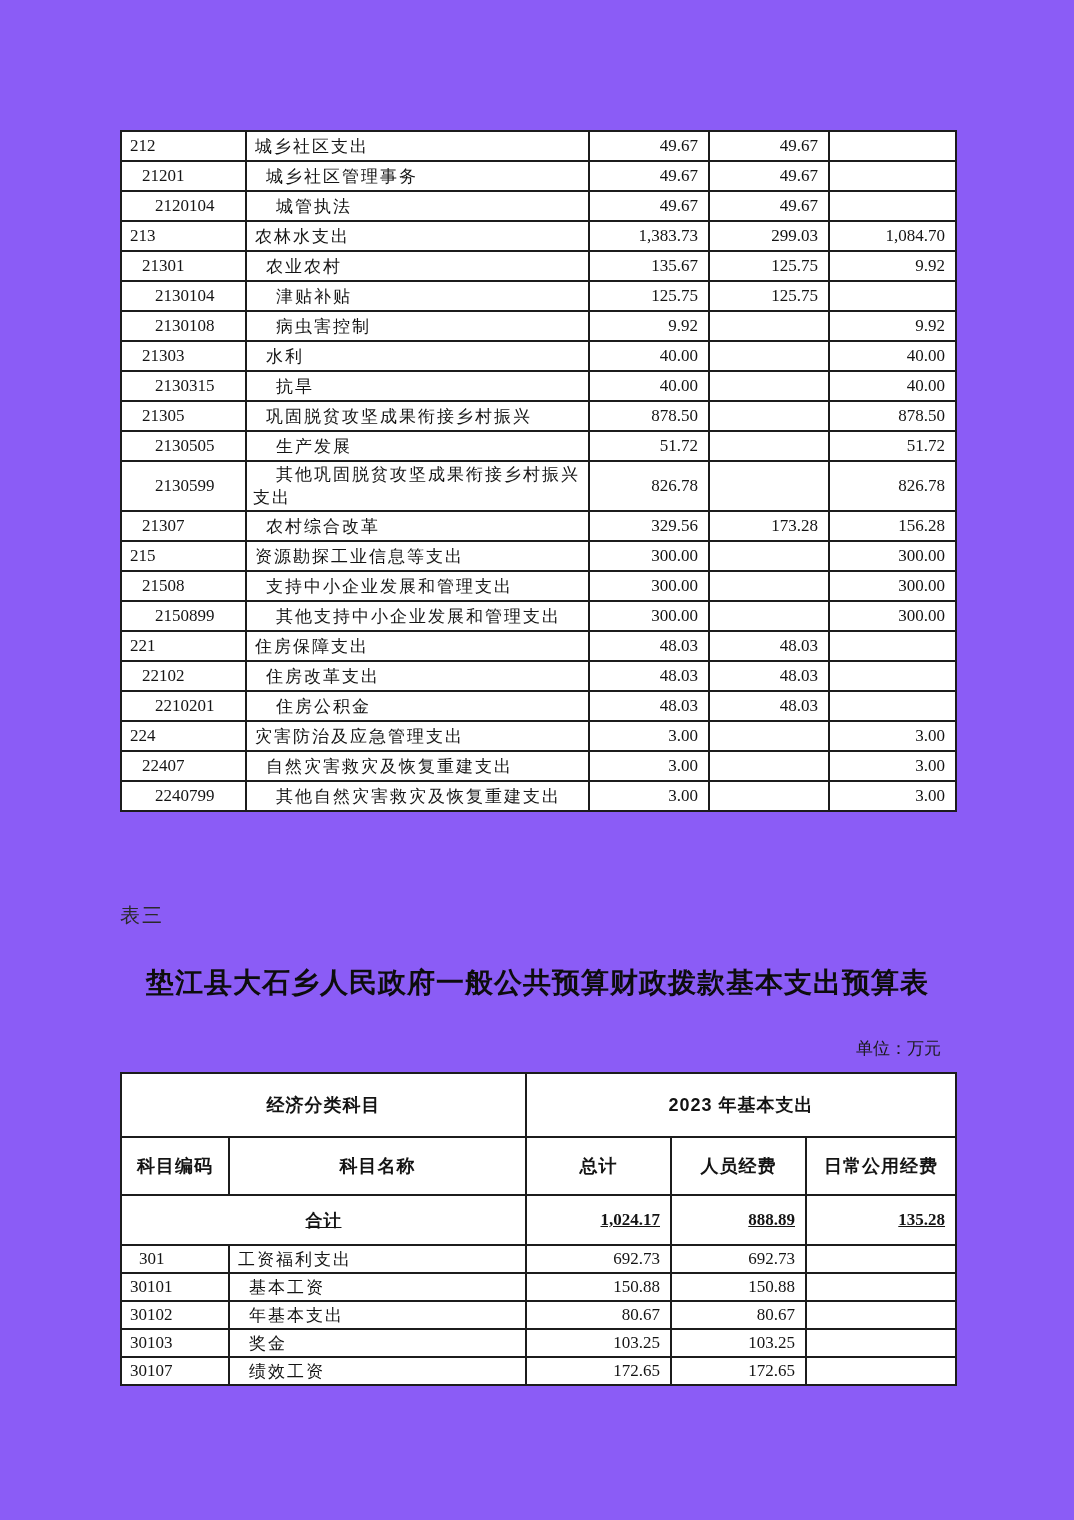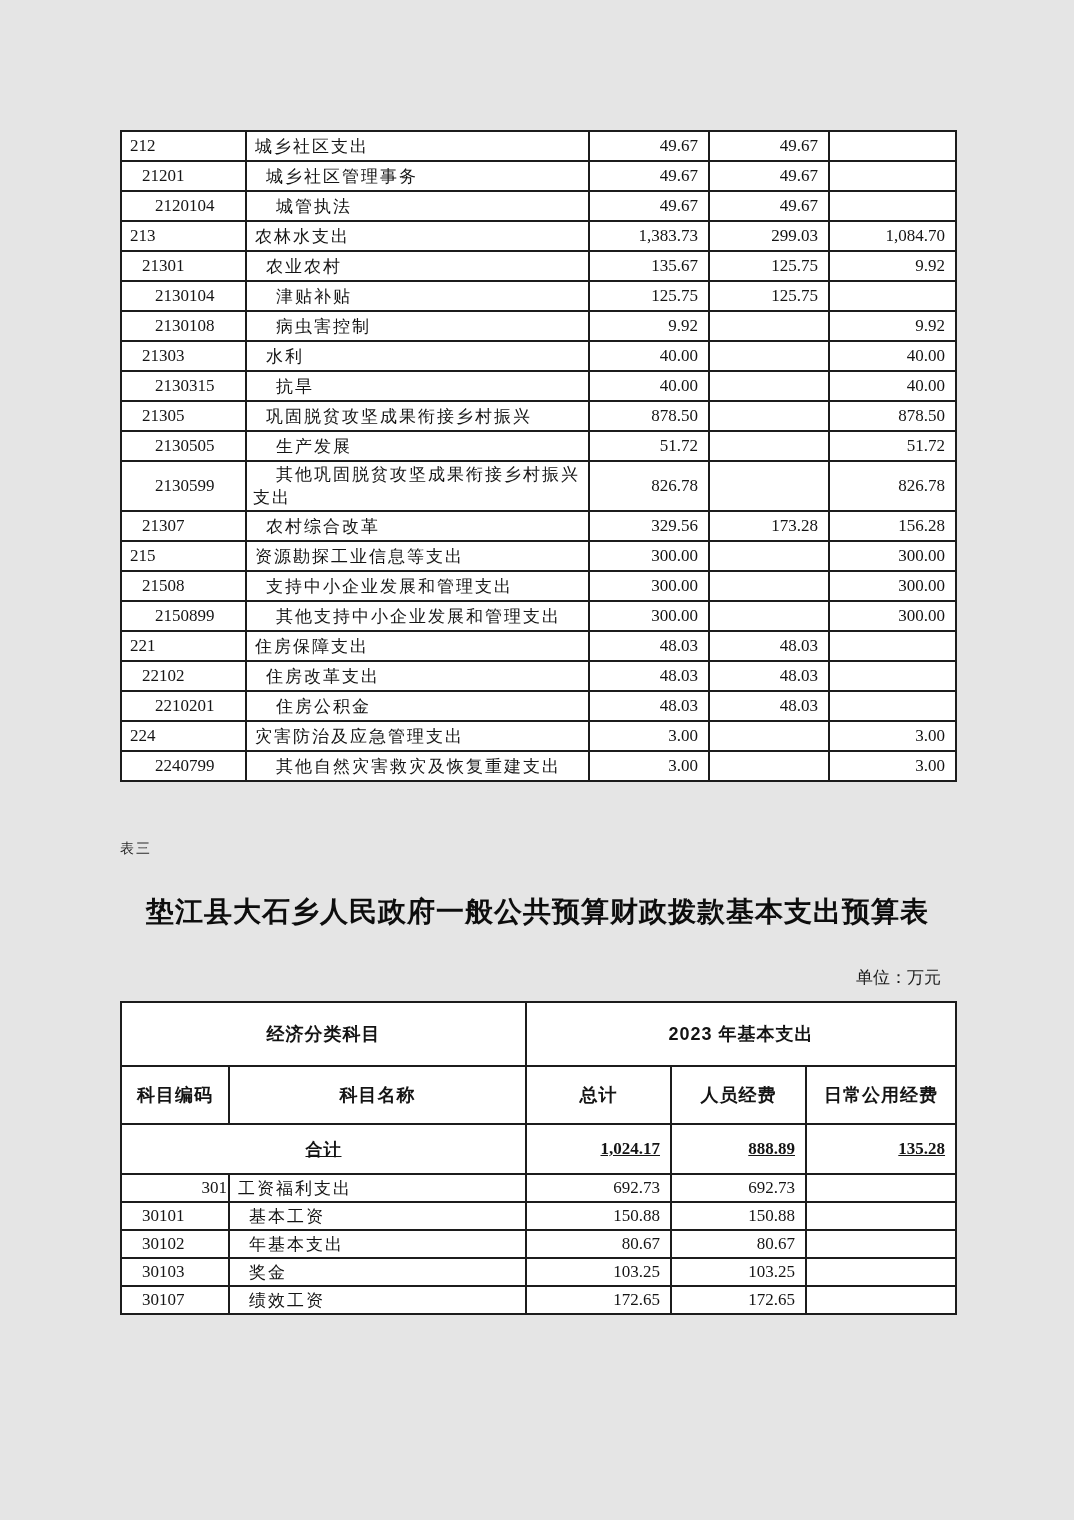--- a/index.html
+++ b/index.html
@@ -1,20 +1,20 @@
 <!DOCTYPE html>
 <html><head>
 <meta charset="utf-8">
 <style>
   html, body { margin: 0; padding: 0; background: #ffffff; }
   .page {
     position: relative;
     width: 1074px;
     height: 1520px;
-    background: #e5e5e5;
+    background: #8b5cf6;
     color: #1a1a1a;
     font-family: "Liberation Serif", "DejaVu Serif", serif;
     overflow: hidden;
   }
   .content {
     margin-left: 120px;
     width: 835px;
   }
 
   
@@ -53,22 +53,22 @@
   .t1 td.name.lvl1 { text-indent: 13px; }
   .t1 td.name.lvl2 { text-indent: 23px; }
   .t1 td.val {
     text-align: right;
     padding-right: 10px;
     font-variant-numeric: lining-nums;
   }
 
   
   .table-label {
-    margin-top: 58px;
-    font-size: 14px;
+    margin-top: 90px;
+    font-size: 20px;
     letter-spacing: 2px;
     color: #2a2a2a;
   }
   .doc-title {
     margin: 34px 0 0 0;
     font-size: 28px;
     font-weight: bold;
     text-align: center;
     letter-spacing: 1px;
     line-height: 44px;
@@ -99,22 +99,22 @@
     font-family: "Liberation Sans", "DejaVu Sans", sans-serif;
     text-align: center;
     font-size: 17px;
     letter-spacing: 1px;
   }
   .t2 tbody td.data { height: 24px; }
   .t2 td.code {
     text-align: left;
     white-space: nowrap;
   }
-  .t2 td.code.lvl0 { padding-left: 17px; text-align: right; }
-  .t2 td.code.lvl1 { padding-left: 20px; }
+  .t2 td.code.lvl0 { padding-left: 17px; }
+  .t2 td.code.lvl1 { padding-left: 8px; }
   .t2 td.name {
     text-align: left;
     letter-spacing: 2px;
     padding-left: 6px;
   }
   .t2 td.name.lvl0 { text-indent: 2px; }
   .t2 td.name.lvl1 { text-indent: 13px; }
   .t2 td.val {
     text-align: right;
     padding-right: 10px;
@@ -264,20 +264,27 @@
           <tr>
             <td class="code lvl2">2210201</td>
             <td class="name lvl2">住房公积金</td>
             <td class="val">48.03</td>
             <td class="val">48.03</td>
             <td class="val"></td>
           </tr>
           <tr>
             <td class="code lvl0">224</td>
             <td class="name lvl0">灾害防治及应急管理支出</td>
+            <td class="val">3.00</td>
+            <td class="val"></td>
+            <td class="val">3.00</td>
+          </tr>
+          <tr>
+            <td class="code lvl1">22407</td>
+            <td class="name lvl1">自然灾害救灾及恢复重建支出</td>
             <td class="val">3.00</td>
             <td class="val"></td>
             <td class="val">3.00</td>
           </tr>
           <tr>
             <td class="code lvl2">2240799</td>
             <td class="name lvl2">其他自然灾害救灾及恢复重建支出</td>
             <td class="val">3.00</td>
             <td class="val"></td>
             <td class="val">3.00</td>

